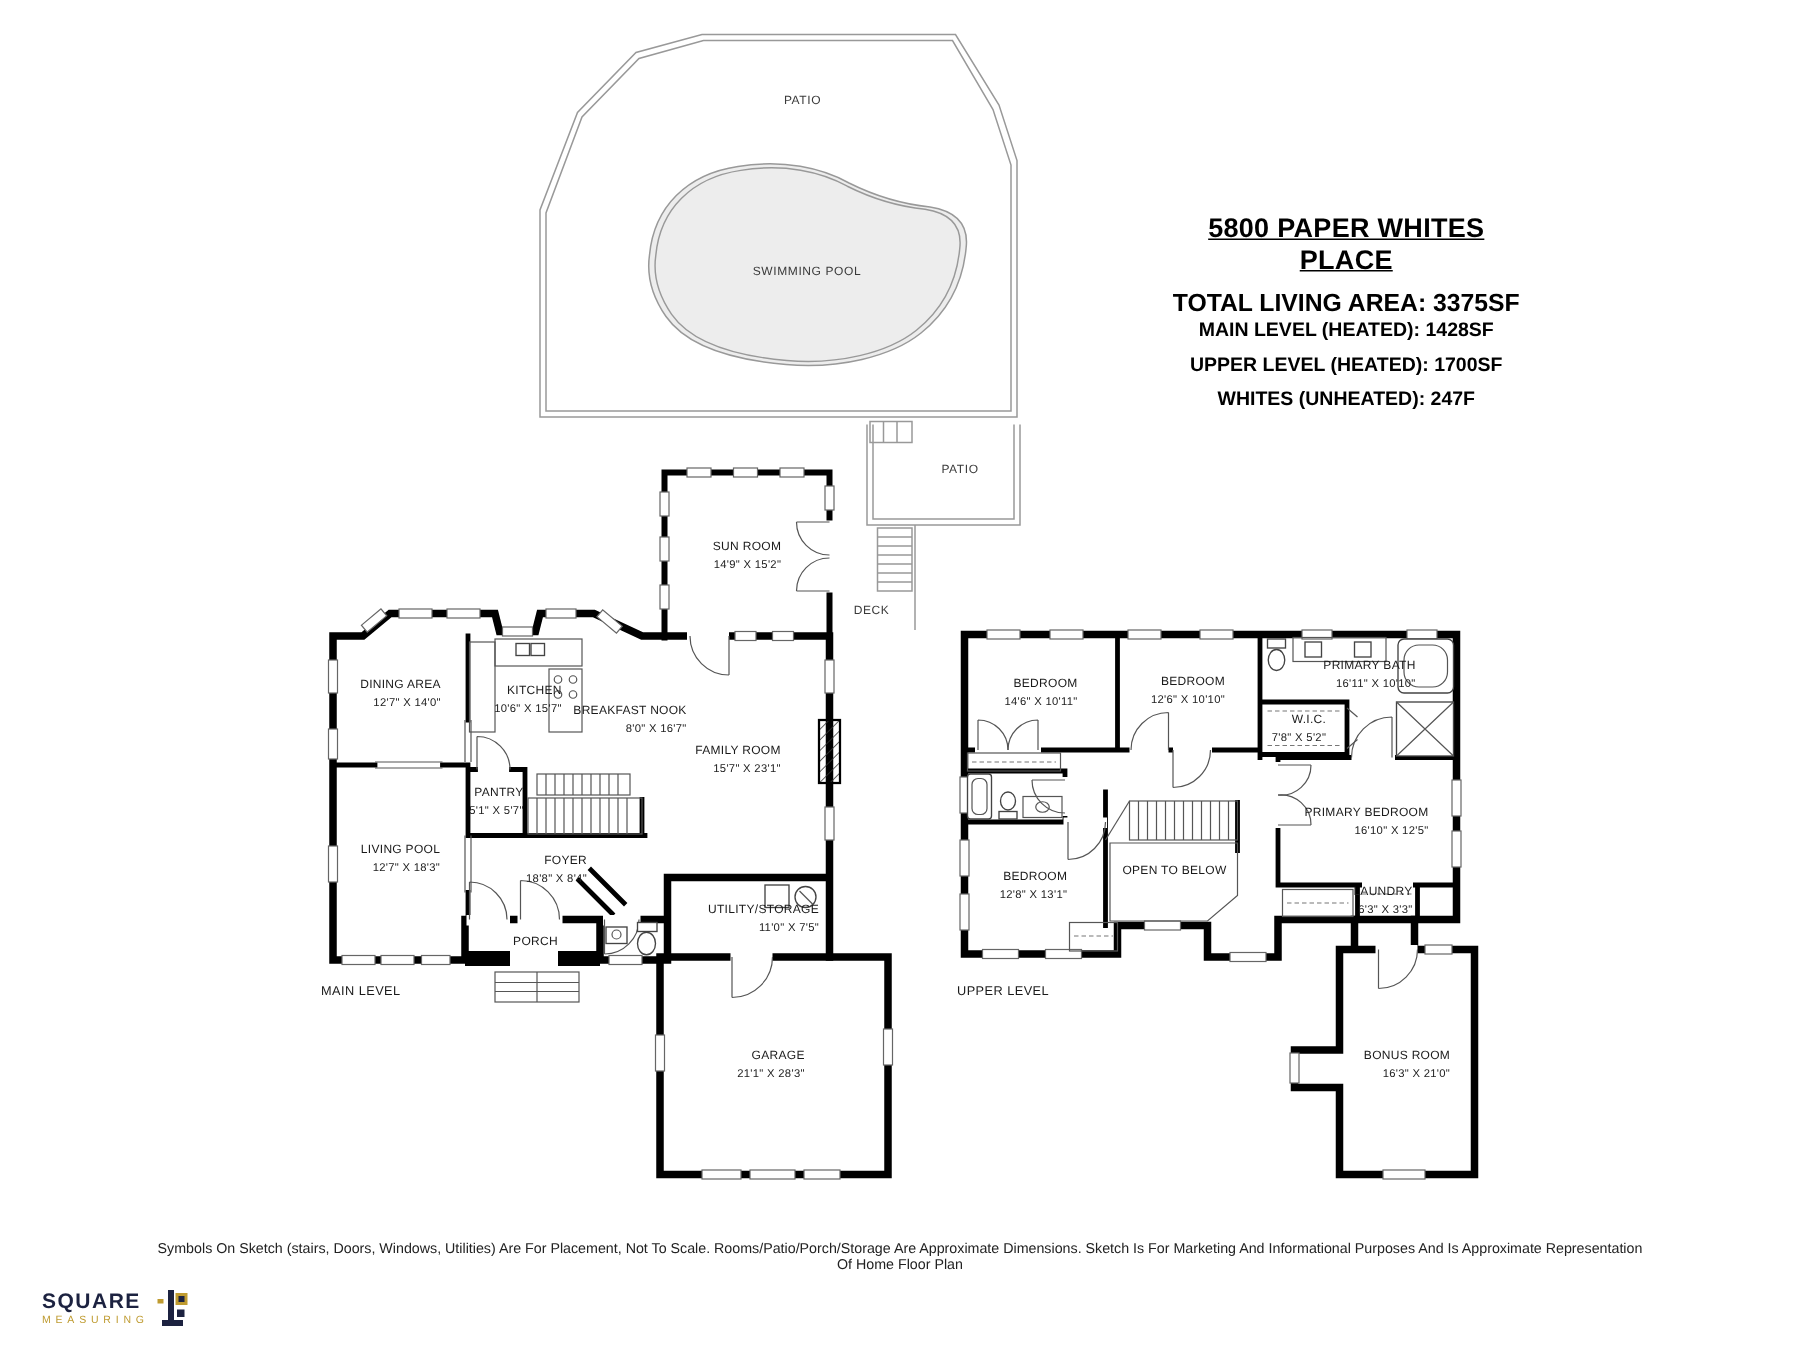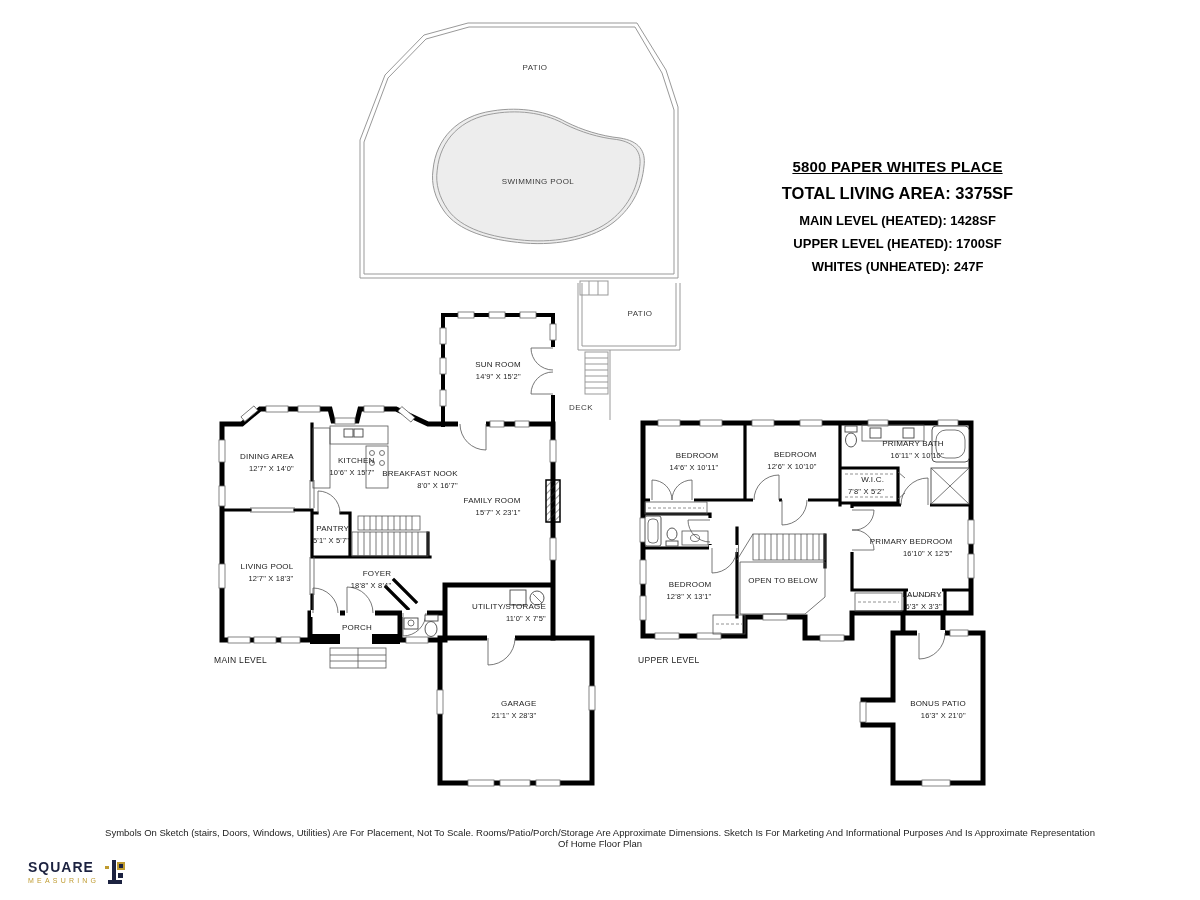--- a/index.html
+++ b/index.html
@@ -6,22 +6,22 @@
   .canvas{position:relative;width:1200px;height:900px;background:#ffffff;overflow:hidden;
           font-family:"Liberation Sans",sans-serif;}
   .plan-svg{position:absolute;left:0;top:0;}
   .room-label{position:absolute;transform:translate(-50%,-50%);text-align:right;
               font-size:8px;line-height:1.55;color:#1a1a1a;white-space:nowrap;letter-spacing:.2px;}
   .room-label .dims{font-size:7.5px;color:#222;}
   .area-label{position:absolute;transform:translate(-50%,-50%);font-size:8px;color:#3a3a3a;
               letter-spacing:.4px;white-space:nowrap;}
   .level-label{position:absolute;font-size:8.5px;color:#1a1a1a;letter-spacing:.3px;white-space:nowrap;}
   .titleblock{position:absolute;left:775px;top:142px;width:245px;text-align:center;color:#000;}
-  .tb-address{font-size:15px;font-weight:bold;text-decoration:underline;margin-bottom:9px;letter-spacing:.2px;margin-top:16px;}
-  .tb-total{font-size:16.5px;font-weight:bold;margin-bottom:10px;}
+  .tb-address{font-size:18px;font-weight:bold;text-decoration:underline;margin-bottom:9px;letter-spacing:.2px;}
+  .tb-total{font-size:16.5px;font-weight:bold;}
   .tb-line{font-size:13px;font-weight:bold;margin-bottom:8px;}
   .disclaimer{position:absolute;left:100px;right:100px;top:827px;text-align:center;
               font-size:9.5px;color:#222;}
   .logo{position:absolute;left:28px;top:820px;margin-top:40px;}
   .logo-row{display:flex;align-items:flex-start;}
   .logo-primary{font-size:14px;font-weight:bold;letter-spacing:1px;color:#1c2240;line-height:1;}
   .logo-secondary{font-size:7px;letter-spacing:3.2px;color:#bf9b30;margin-top:3px;line-height:1;}
   .logo-icon{margin-left:3px;margin-top:-2px;}
 </style>
 </head>
@@ -380,21 +380,21 @@
       <div class="dims">6'3" X 3'3"</div>
     </div>
   <div class="room-label" style="left:689px;top:591px">
     <div>BEDROOM</div>
       <div class="dims">12'8" X 13'1"</div>
     </div>
   <div class="room-label" style="left:783px;top:581px">
     <div>OPEN TO BELOW</div>
     </div>
   <div class="room-label" style="left:938px;top:710px">
-    <div>BONUS PATIO</div>
+    <div>BONUS ROOM</div>
       <div class="dims">16'3" X 21'0"</div>
     </div>
 
   <div class="level-label" style="left:214px;top:655px">MAIN LEVEL</div>
   <div class="level-label" style="left:638px;top:655px">UPPER LEVEL</div>
 
   <div class="titleblock">
     <div class="tb-address">5800 PAPER WHITES PLACE</div>
     <div class="tb-total">TOTAL LIVING AREA: 3375SF</div>
     <div class="tb-line">MAIN LEVEL (HEATED): 1428SF</div>

